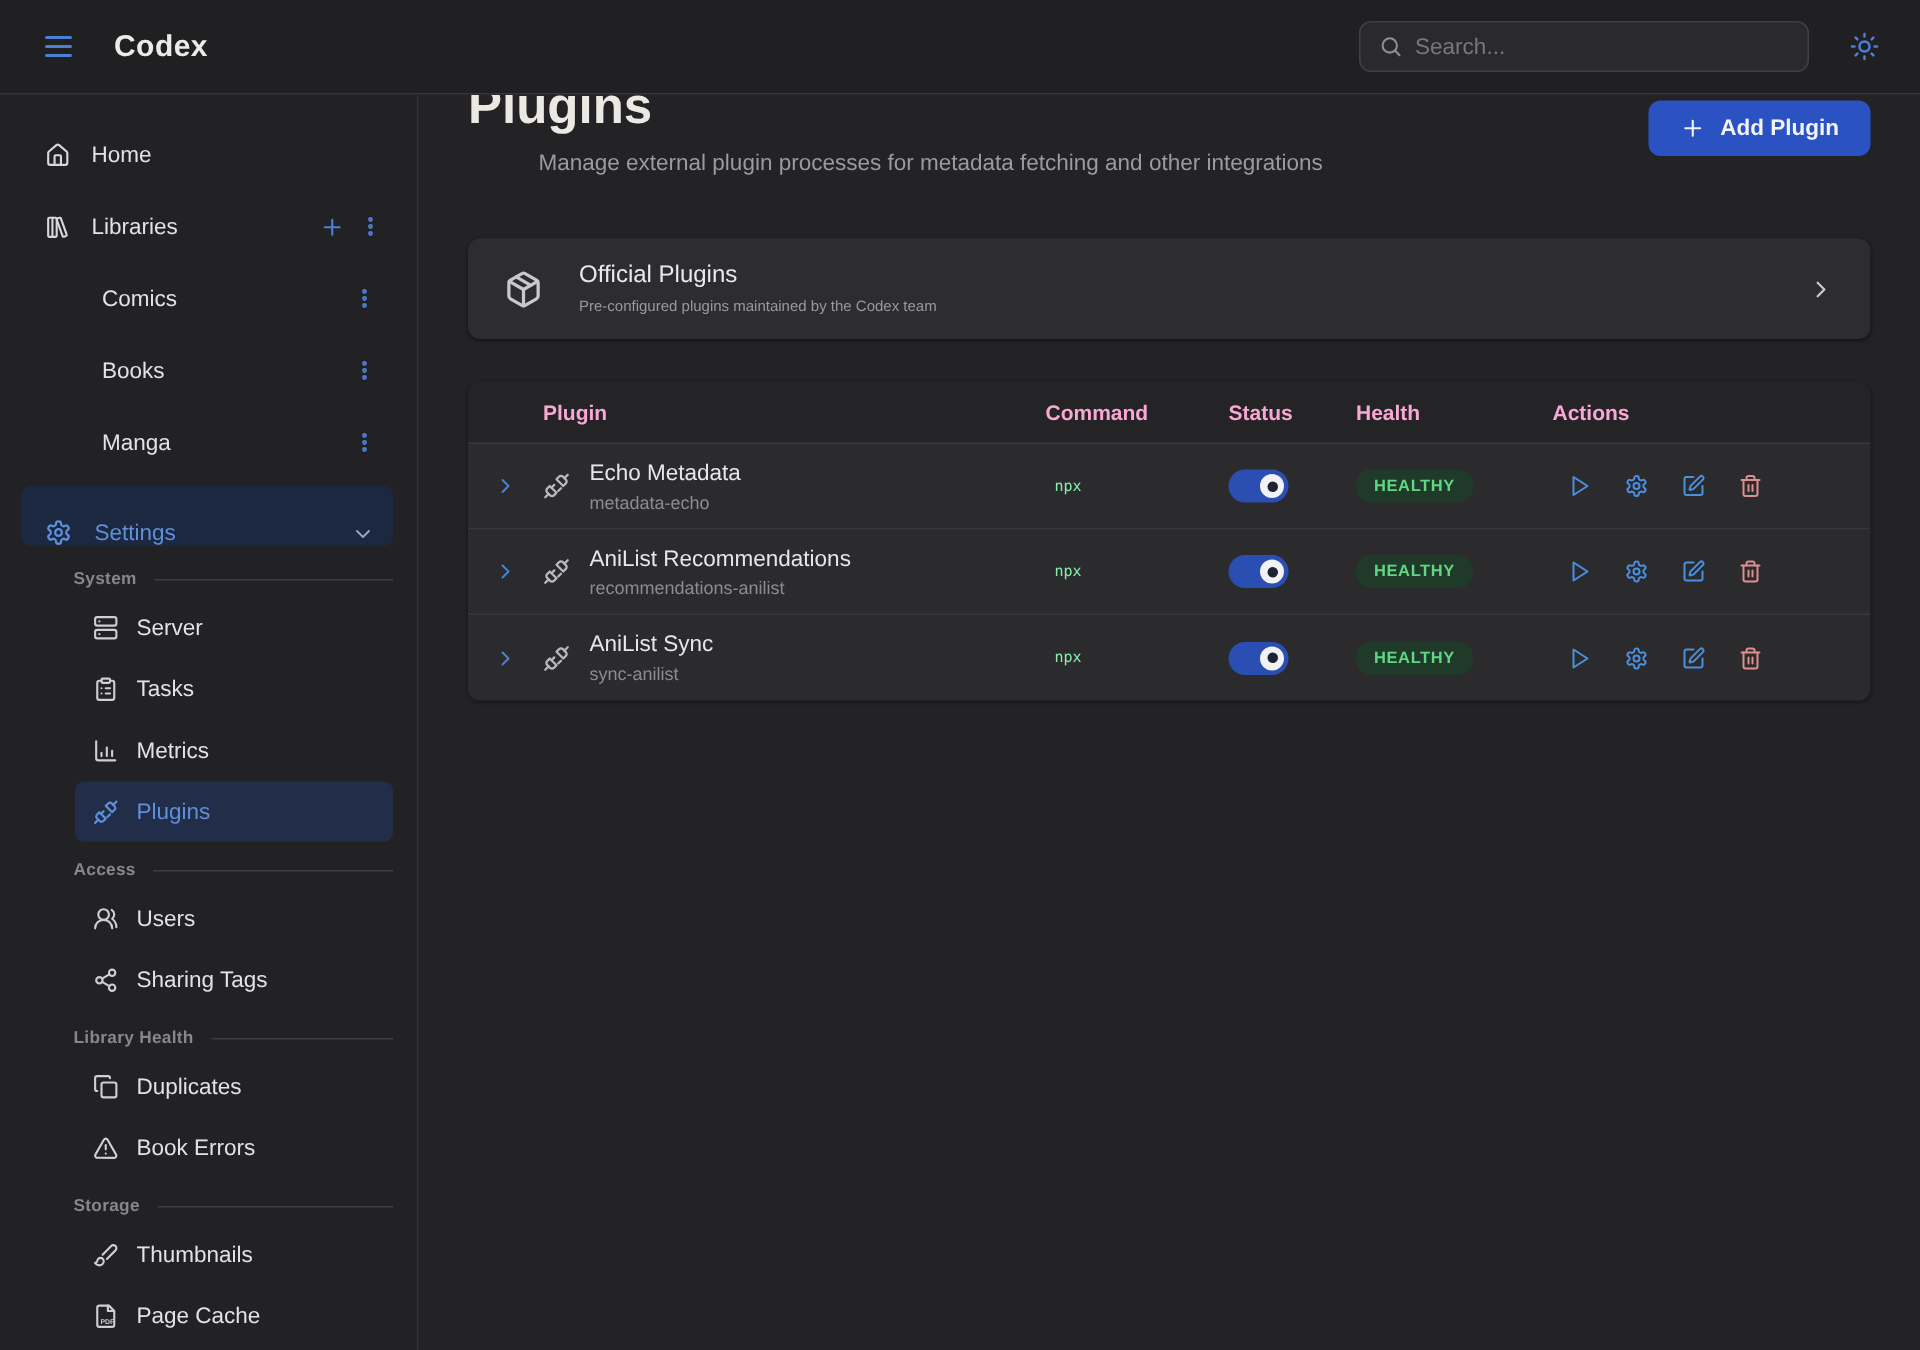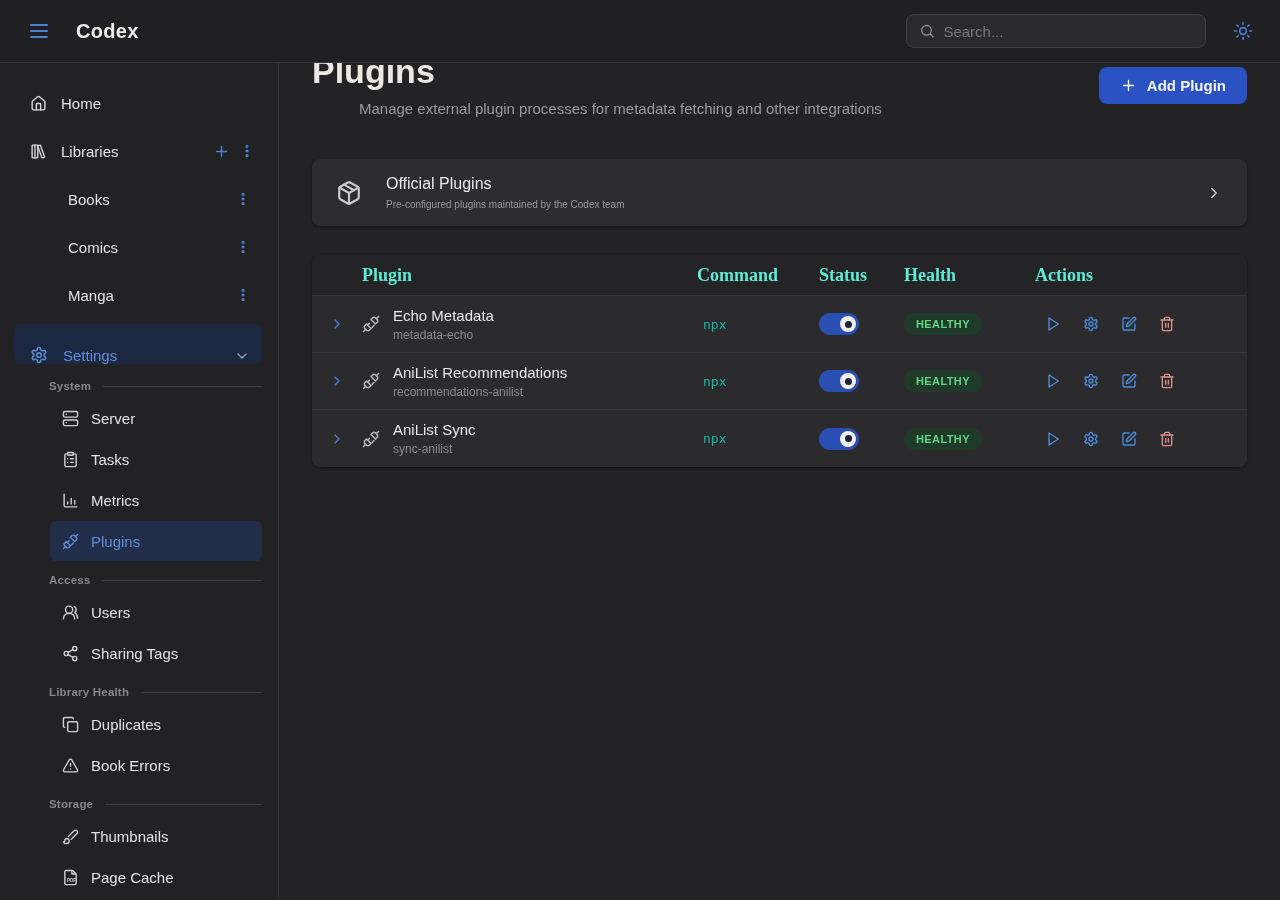--- a/index.html
+++ b/index.html
@@ -95,29 +95,29 @@
   .official-title { font-size:16px; color:#eaeaec; }
   .official-sub { font-size:10px; color:#98989d; margin-top:6px; }
   .official-card .chev { color:#c9c9cd; }
 
   .plugins-table {
     margin-top:29px; background:#2b2b2e; border-radius:8px; overflow:hidden;
     box-shadow:0 1px 3px rgba(0,0,0,.45);
   }
   .tgrid { display:grid; grid-template-columns:50px 1fr 122px 85px 131px 212px; align-items:center; }
   .thead { height:41px; background:#242427; border-bottom:1px solid #39393d;
-    font-weight:bold; font-size:18px; color:#5eead4;font-family:Liberation Serif, serif; }
+    font-weight:bold; font-size:14px; color:#f9a8d4; }
   .trow { height:57px; border-bottom:1px solid #39393d; background:#2b2b2e; }
   .trow:last-child { border-bottom:none; }
   .cell-expand { display:flex; justify-content:center; color:#4a80d6; cursor:pointer; }
   .cell-plugin { display:flex; align-items:center; gap:13px; }
   .cell-plugin .ric { color:#b9b9bd; }
   .p-name { font-size:15px; color:#e7e7e9; }
   .p-slug { font-size:12px; color:#8b8b91; margin-top:4px; }
-  .cell-cmd { font-family:"DejaVu Sans Mono", monospace; font-size:13px; color:#14b8a6; padding-left:6px; }
+  .cell-cmd { font-family:"DejaVu Sans Mono", monospace; font-size:10px; color:#86efac; padding-left:6px; }
   .toggle { width:40px; height:22px; border-radius:11px; background:#2b4eb2; position:relative; cursor:pointer; }
   .toggle .knob { position:absolute; top:3px; right:3px; width:16px; height:16px; border-radius:50%; background:#f2f2f4; }
   .toggle .knob::after { content:""; position:absolute; top:4.5px; left:4.5px; width:7px; height:7px; border-radius:50%; background:#1d2330; }
   .badge {
     display:inline-block; padding:5px 12px; border-radius:10px;
     background:#203a2a; color:#5fd784; font-size:11px; font-weight:bold; letter-spacing:.4px;
   }
   .cell-actions { display:flex; align-items:center; gap:21px; padding-left:9px; }
   .abtn { background:none; border:none; cursor:pointer; width:17px; height:17px; padding:0; display:flex; align-items:center; justify-content:center; }
   .abtn.blue { color:#4a8fe0; }
@@ -279,30 +279,30 @@
         </svg>
       </button>
     <button class="mini-btn">
         <svg class="icon" width="16" height="16">
           <use href="#i-kebab"></use>
         </svg>
       </button>
   </div>
 
   <div class="nav-child">
-    <span>Books</span>
+    <span>Comics</span>
     <span class="grow"></span>
     <button class="mini-btn">
         <svg class="icon" width="16" height="16">
           <use href="#i-kebab"></use>
         </svg>
       </button>
   </div>
   <div class="nav-child">
-    <span>Comics</span>
+    <span>Books</span>
     <span class="grow"></span>
     <button class="mini-btn">
         <svg class="icon" width="16" height="16">
           <use href="#i-kebab"></use>
         </svg>
       </button>
   </div>
   <div class="nav-child">
     <span>Manga</span>
     <span class="grow"></span>

